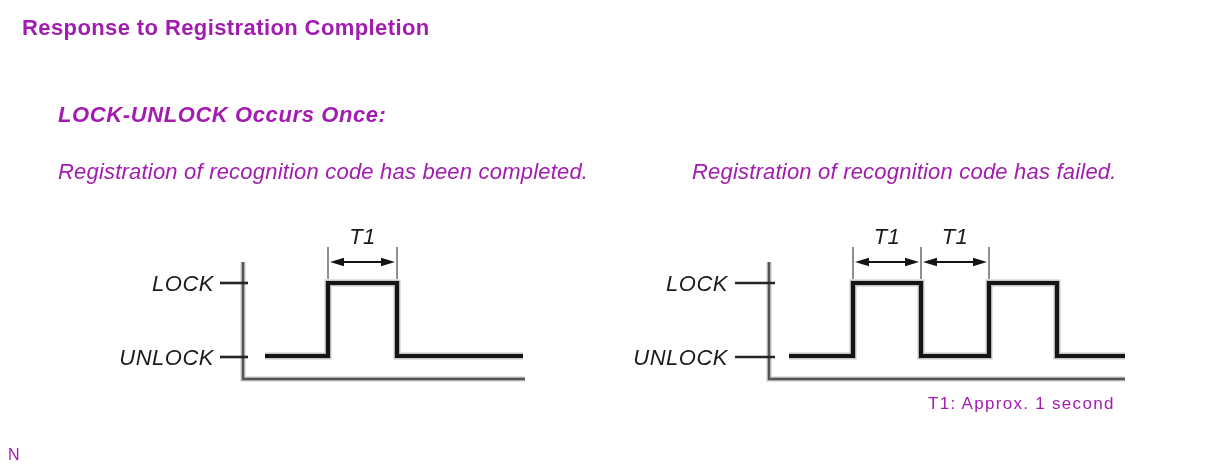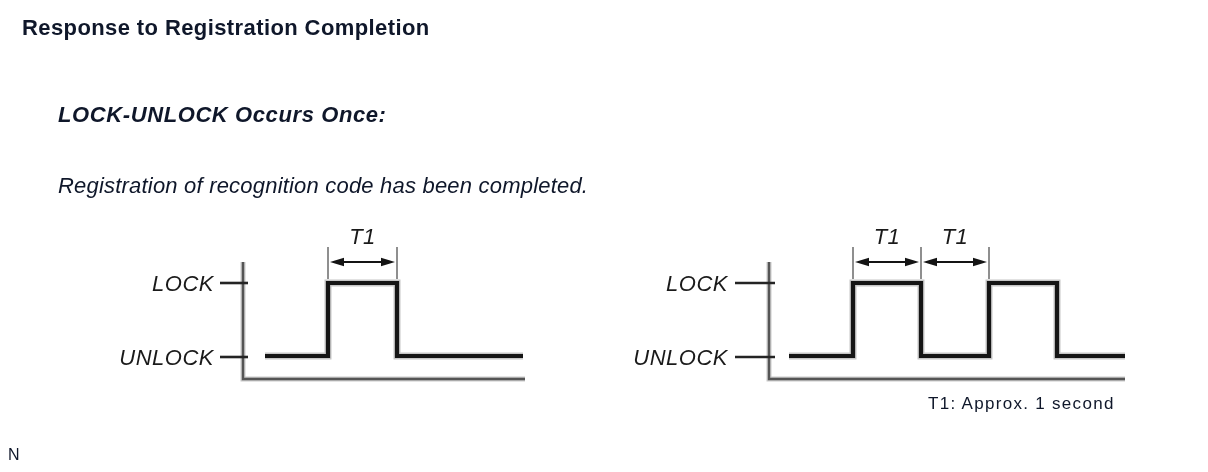--- a/index.html
+++ b/index.html
@@ -1,38 +1,38 @@
 <!DOCTYPE html>
 <html><head>
 <meta charset="utf-8">
 <style>
   html,body{margin:0;padding:0;background:#fff;}
   .page{
     position:relative;
     width:1208px;height:472px;
     background:#ffffff;
     font-family:"Liberation Sans", sans-serif;
-    color:#0f172a;
+    color:#a21caf;
     overflow:hidden;
   }
   .abs{position:absolute;white-space:nowrap;}
   .doc-title{
     left:22px;top:15px;
     font-size:22px;font-weight:bold;letter-spacing:.4px;
   }
   .panel{position:absolute;top:95px;height:305px;font-style:italic;}
   .panel-left{left:40px;width:590px;}
   .panel-right{left:630px;width:578px;}
   .panel-heading{
     position:absolute;top:7px;
     font-size:22px;font-weight:bold;letter-spacing:.6px;white-space:nowrap;
   }
   .panel-desc{
     position:absolute;top:64px;
-    font-size:22px;letter-spacing:.2px;white-space:nowrap;margin-top:14px;
+    font-size:22px;letter-spacing:.2px;white-space:nowrap;
   }
   .panel-left .panel-heading,.panel-left .panel-desc{left:18px;}
   .panel-right .panel-heading,.panel-right .panel-desc{left:62px;}
   .diagram-svg{position:absolute;top:120px;}
   .panel-left  .diagram-svg{left:70px;}
   .panel-right .diagram-svg{left:0px;}
   svg text{
     font-family:"Liberation Sans", sans-serif;
     font-size:22px;fill:#1a1a1a;letter-spacing:.5px;
   }
@@ -83,20 +83,21 @@
       <polygon class="arrow-head" points="285,47 271,42.8 271,51.2"></polygon>
 
       <text x="252.5" y="29" text-anchor="middle">T1</text>
 
       <polyline class="wave-halo" points="155,141 218,141 218,68 287,68 287,141 413,141"></polyline>
       <polyline class="wave" points="155,141 218,141 218,68 287,68 287,141 413,141"></polyline>
     </svg>
   </section>
 
   <section class="panel panel-right">
+    <div class="panel-desc">Registration of recognition code has failed.</div>
 
     <svg class="diagram-svg" width="575" height="175" viewBox="0 0 575 175">
 
       <path class="axis-halo" d="M139,47 V164 H495"></path>
       <path class="axis" d="M139,47 V164 H495"></path>
 
       <line class="tick" x1="105" y1="68" x2="145" y2="68"></line>
       <line class="tick" x1="105" y1="142" x2="145" y2="142"></line>
 
       <text x="98" y="76" text-anchor="end">LOCK</text>

